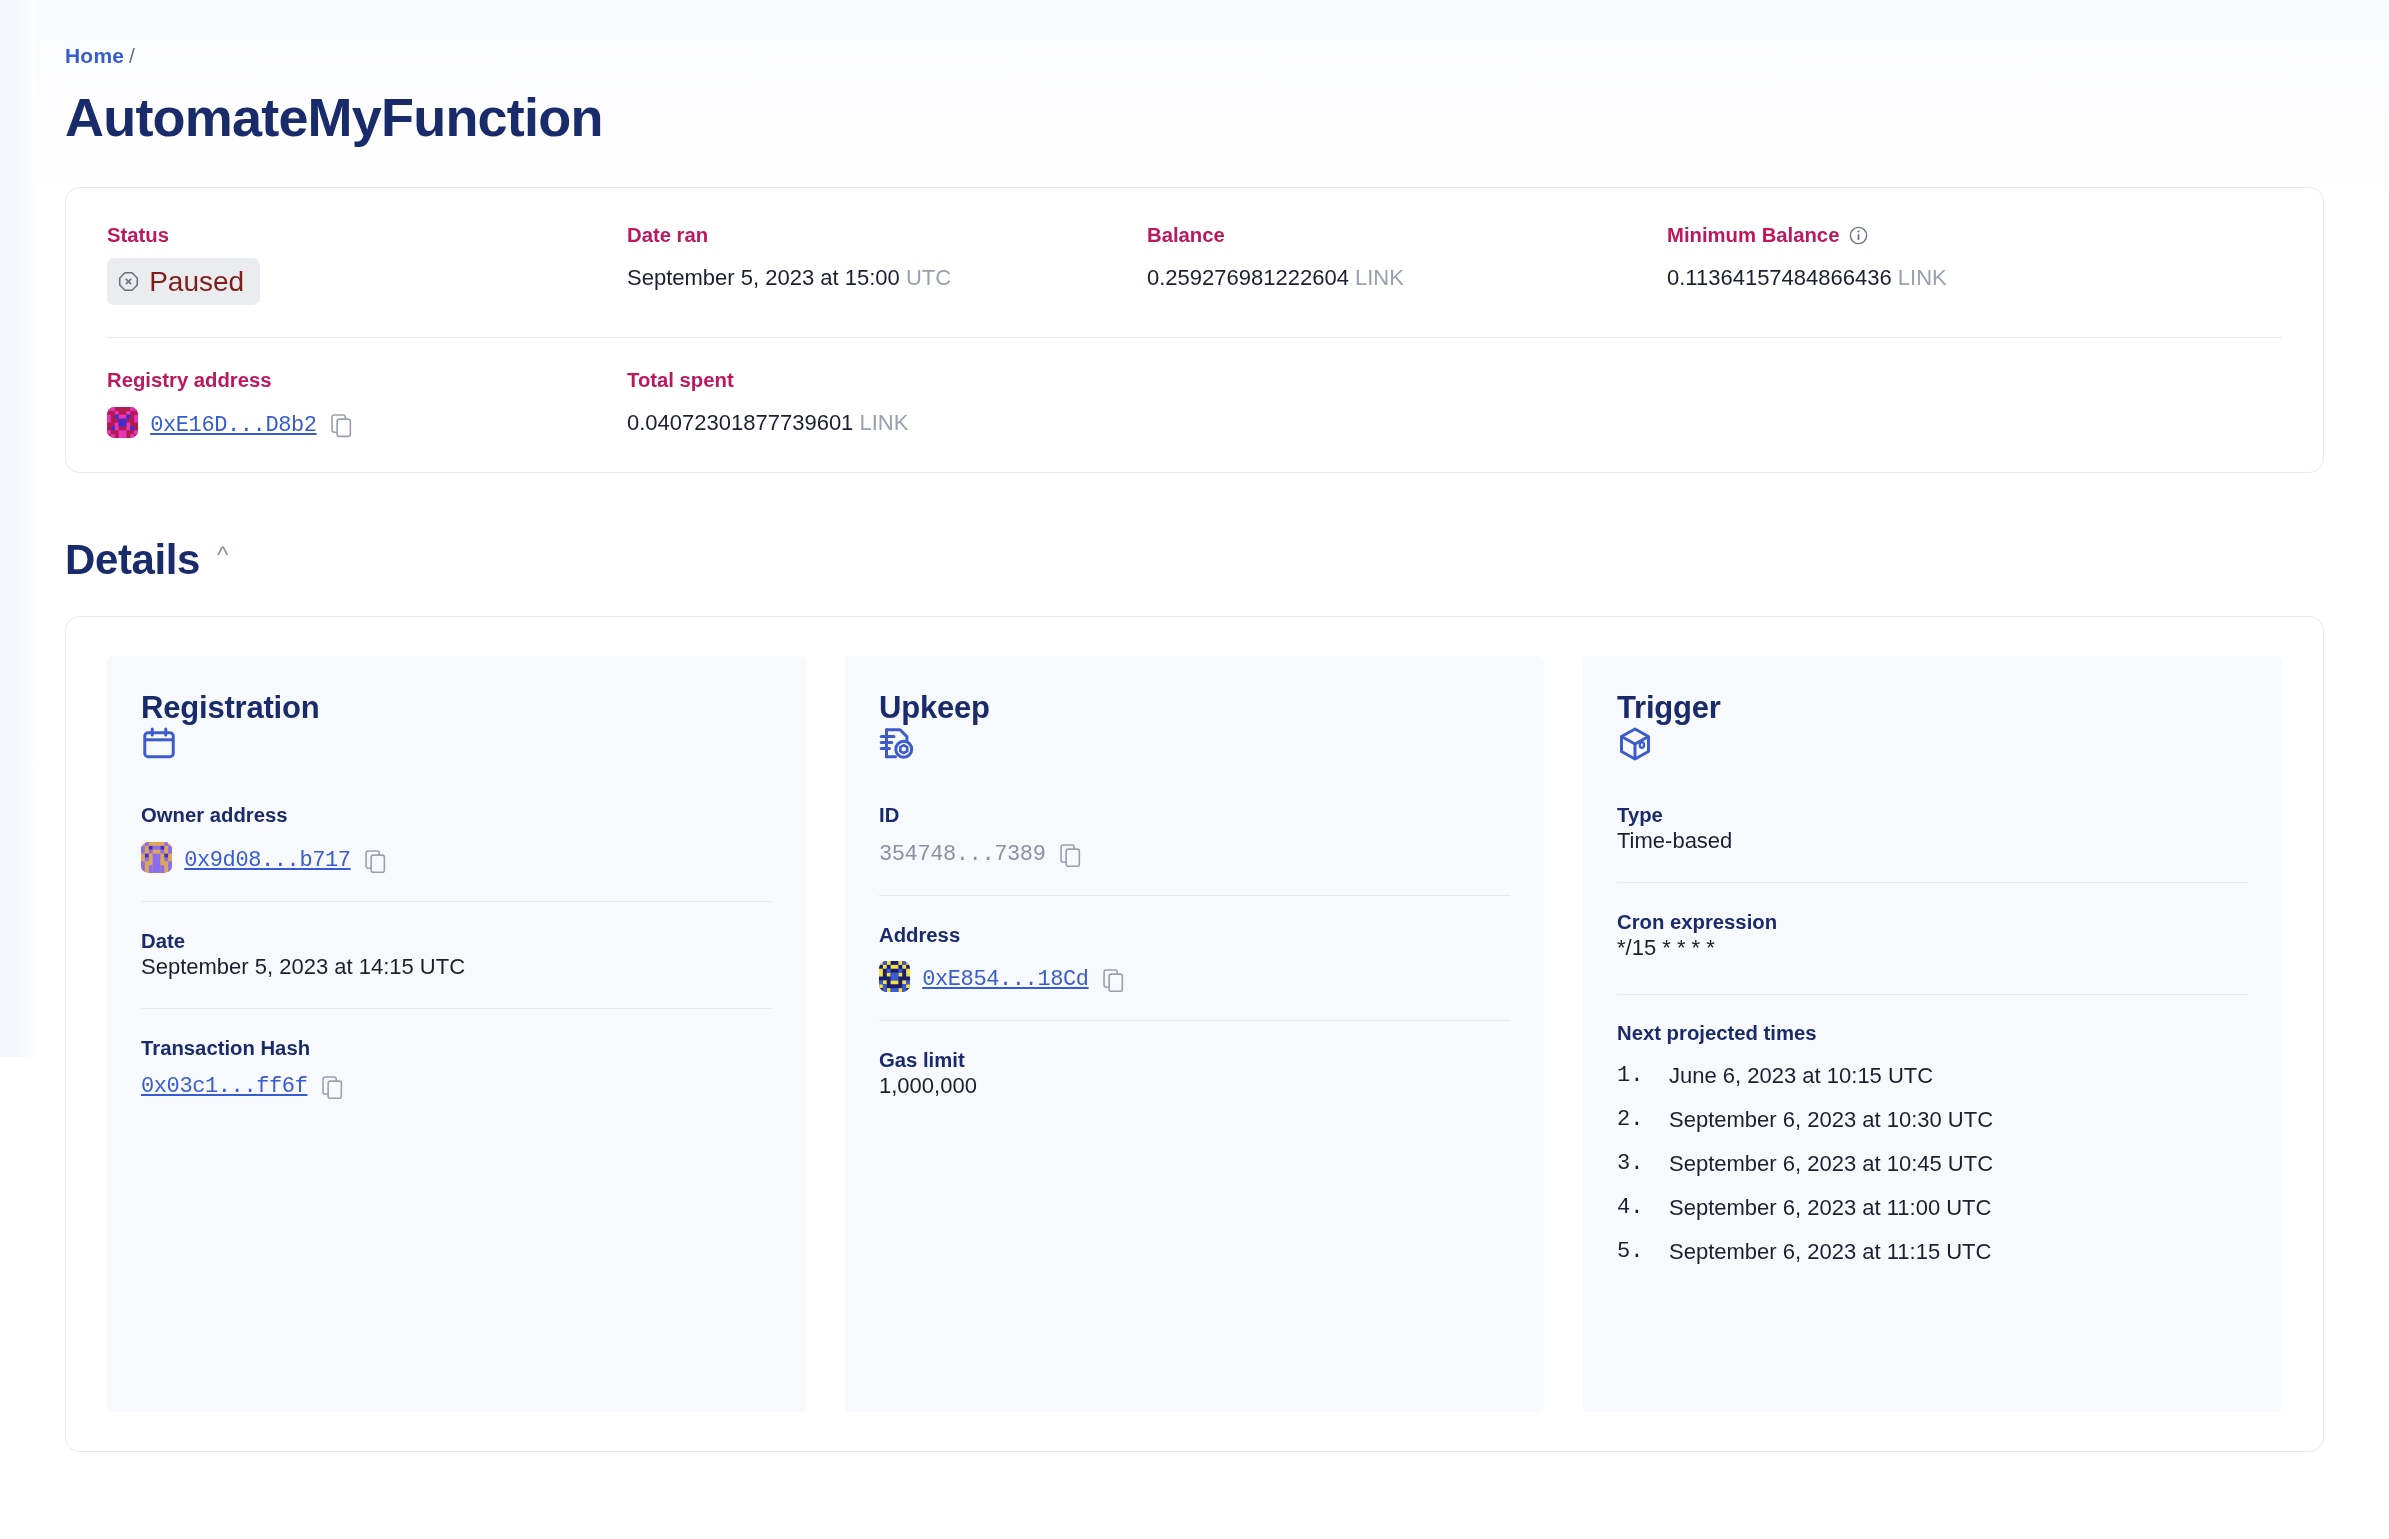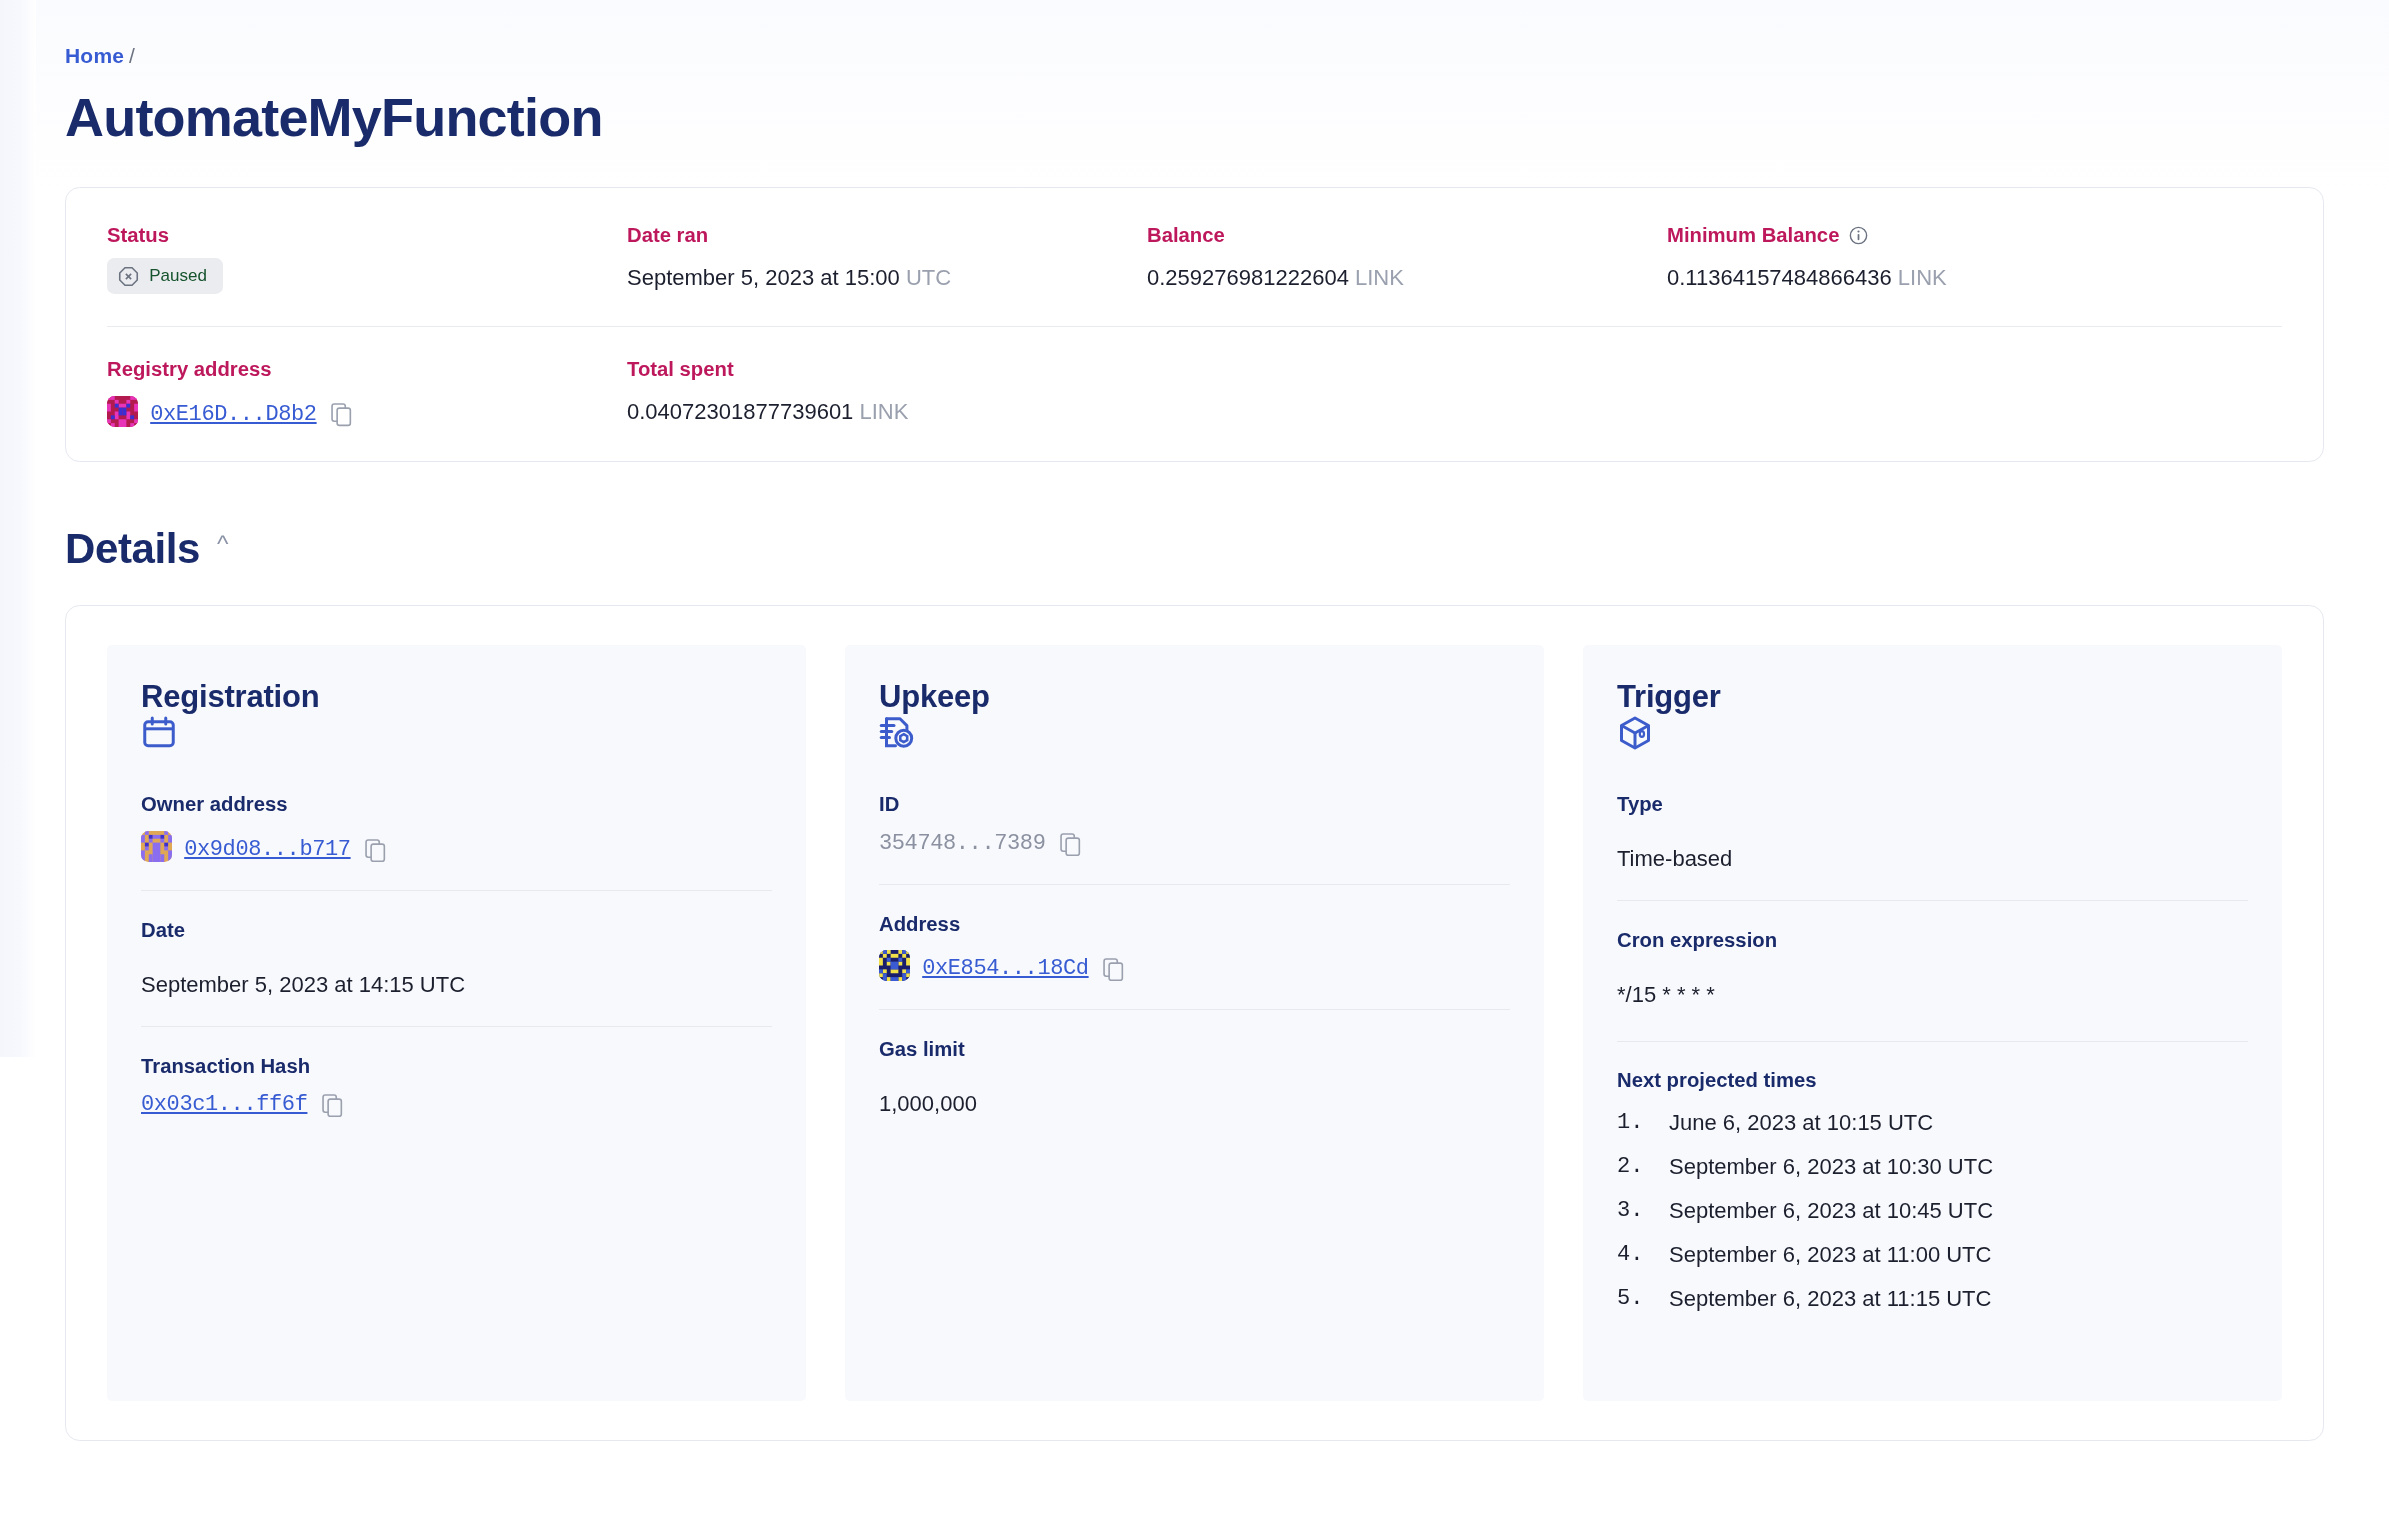--- a/index.html
+++ b/index.html
@@ -58,21 +58,21 @@
   }
   .val { margin-top: 18px; font-size: 22px; color: #1c1f2e; }
   .val .unit { color: #9aa0ae; }
   .val .utc { color: #9aa0ae; }
   .divider-h { height: 0.8px; background: #e9ebf1; margin: 32.5px 0 31px 0; }
 
   .badge {
     display: inline-flex; align-items: center; gap: 9.8px;
     background: #ebecef; border-radius: 7.3px;
     padding: 7.3px 16.3px 7.3px 11.4px;
-    font-size: 17px; color: #14532d;
+    font-size: 28px; color: #7f1d1d;
     margin-top: 11.4px;
   }
 
   .addr-line { display: flex; align-items: flex-end; gap: 12.2px; margin-top: 14.6px; }
   .addr-link { color: #375bd2; font-size: 22px; font-family: "Liberation Mono", monospace; letter-spacing: -0.4px;}
   .addr-plain { color: #8b91a1; font-size: 22px; font-family: "Liberation Mono", monospace; letter-spacing: -0.4px;}
   .ident {
     width: 31px; height: 31px; border-radius: 7.3px;
     display: block; flex: none;
   }
@@ -98,21 +98,21 @@
     background: #f8f9fc;
     border-radius: 4.9px;
     padding: 34px 34px 36px 34px;
     min-height: 756px;
   }
   .panel-head { display: flex; align-items: flex-start; justify-content: space-between; flex-direction: column; }
   .panel-title { font-size: 31px; font-weight: bold; color: #1a2b6b; letter-spacing: -0.2px; }
   .field { }
   .field + .sep-line { height: 0.8px; background: #e7e9ef; margin: 28px 0 28px 0; }
   .f-lbl { font-size: 20.3px; font-weight: bold; color: #1a2b6b; }
-  .f-val { margin-top: 30px; font-size: 22px; color: #1c1f2e; }
+  .f-val { margin-top: 1px; font-size: 22px; color: #1c1f2e; }
   .panel-body { margin-top: 42px; }
 
   .btn-outline {
     display: inline-block;
     border: 1.6px solid #375bd2;
     border-radius: 6.5px;
     background: #ffffff;
     color: #375bd2;
     font-size: 22px; font-weight: bold;
     padding: 16.3px 31px;

